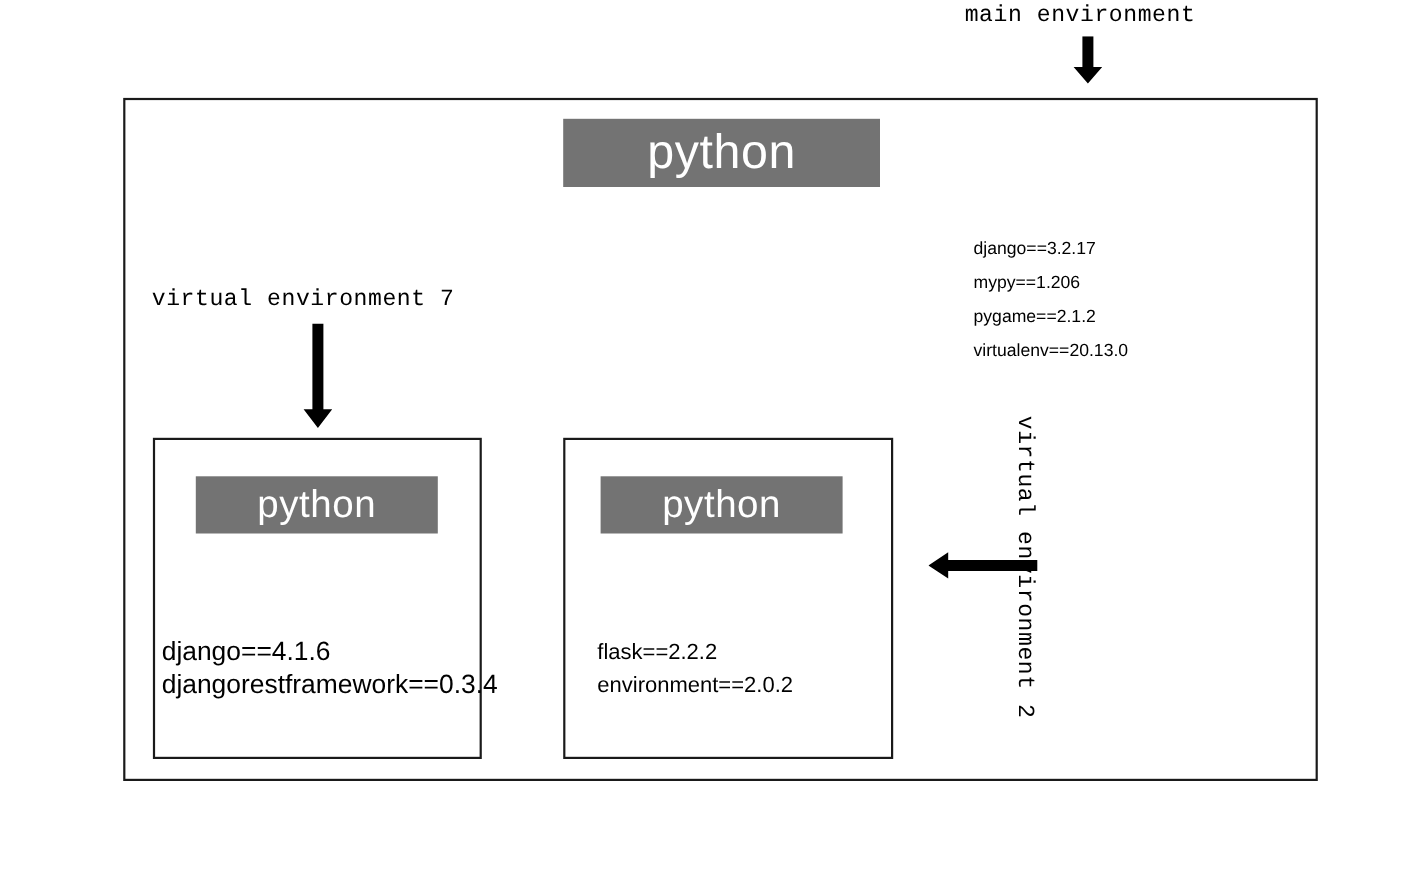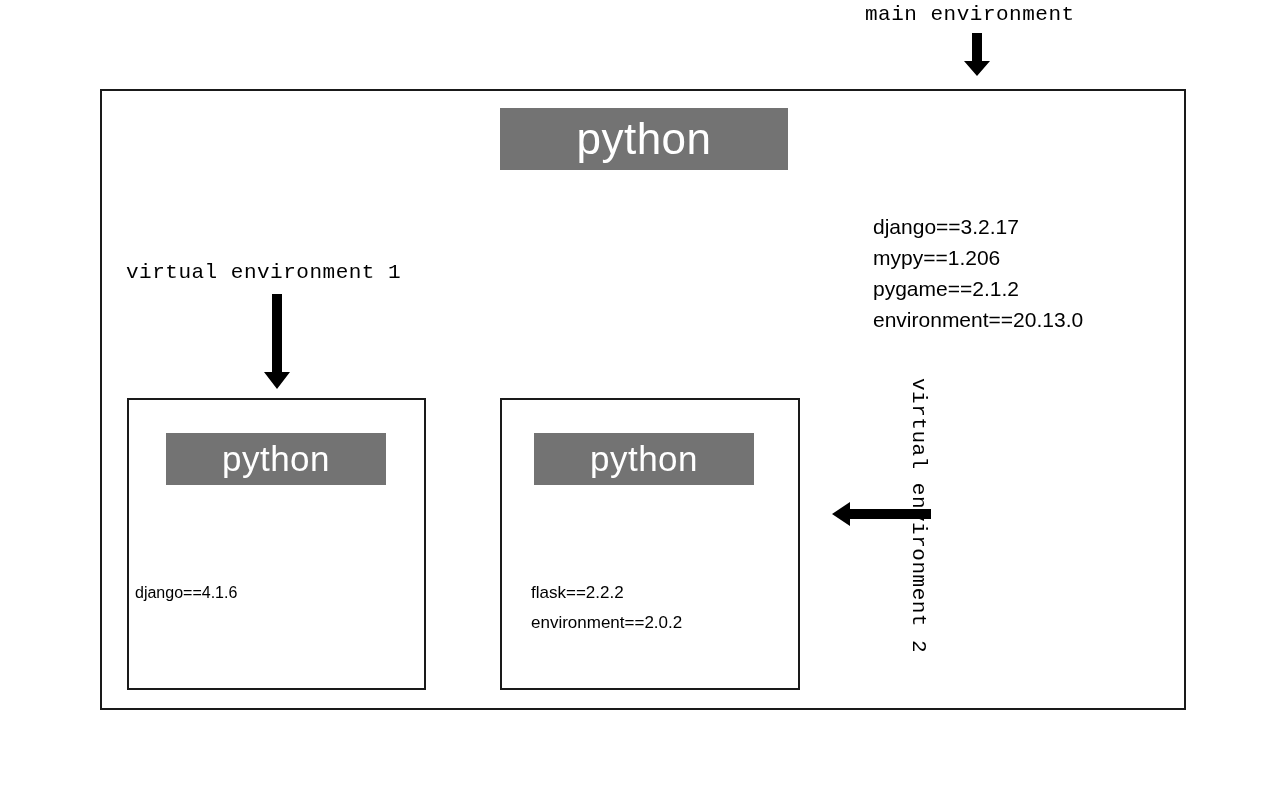--- a/index.html
+++ b/index.html
@@ -11,21 +11,21 @@
     width: 1280px;
     height: 800px;
     position: relative;
     overflow: hidden;
     font-family: "Liberation Sans", sans-serif;
     color: #000000;
   }
 
   .stage {
     position: absolute;
-    left: 4px; top: 0;
+    left: 16px; top: 0;
     width: 1140px;
     height: 800px;
   }
 
   
   .env-box {
     position: absolute;
     border: 2px solid #1a1a1a;
     background: #ffffff;
     box-sizing: border-box;
@@ -81,38 +81,38 @@
     top: 433px;
     width: 220px;
     height: 52px;
     font-size: 35px;
   }
 
   
   .package-list {
     position: absolute;
     font-family: "Liberation Sans", sans-serif;
-    font-size: 21px;
+    font-size: 16px;
     line-height: 31px;
     white-space: nowrap;
   }
   #main-packages {
     left: 869px;
     top: 211px;
   }
   #venv1-packages {
     left: 131px;
     top: 578px;
-    font-size: 16px;
+    font-size: 24px;
     line-height: 30px;
   }
   #venv2-packages {
     left: 527px;
     top: 578px;
-    font-size: 17px;
+    font-size: 20px;
     line-height: 30px;
   }
   .package-item { display: block; }
 
   
   .mono-label {
     position: absolute;
     font-family: "Liberation Mono", monospace;
     font-size: 21px;
     white-space: nowrap;
@@ -166,37 +166,38 @@
   </div>
 
   <div class="env-box" id="main-env-box"></div>
 
   <div class="python-logo" id="main-python-logo">python</div>
 
   <div class="package-list" id="main-packages">
     <span class="package-item">django==3.2.17</span>
     <span class="package-item">mypy==1.206</span>
     <span class="package-item">pygame==2.1.2</span>
-    <span class="package-item">environment==20.13.0</span>
-  </div>
-
-  <div class="mono-label" id="venv1-label">virtual environment 1</div>
+    <span class="package-item">virtualenv==20.13.0</span>
+  </div>
+
+  <div class="mono-label" id="venv1-label">virtual environment 7</div>
 
   <div class="arrow" id="venv1-arrow">
     <svg width="30" height="96" viewBox="0 0 30 96">
       <polygon points="10,0 20,0 20,78 28,78 15,95 2,78 10,78" fill="#000000"></polygon>
     </svg>
   </div>
 
   <div class="env-box" id="venv1-box"></div>
 
   <div class="python-logo" id="venv1-python-logo">python</div>
 
   <div class="package-list" id="venv1-packages">
     <span class="package-item">django==4.1.6</span>
+    <span class="package-item">djangorestframework==0.3.4</span>
   </div>
 
   <div class="env-box" id="venv2-box"></div>
 
   <div class="python-logo" id="venv2-python-logo">python</div>
 
   <div class="package-list" id="venv2-packages">
     <span class="package-item">flask==2.2.2</span>
     <span class="package-item">environment==2.0.2</span>
   </div>

